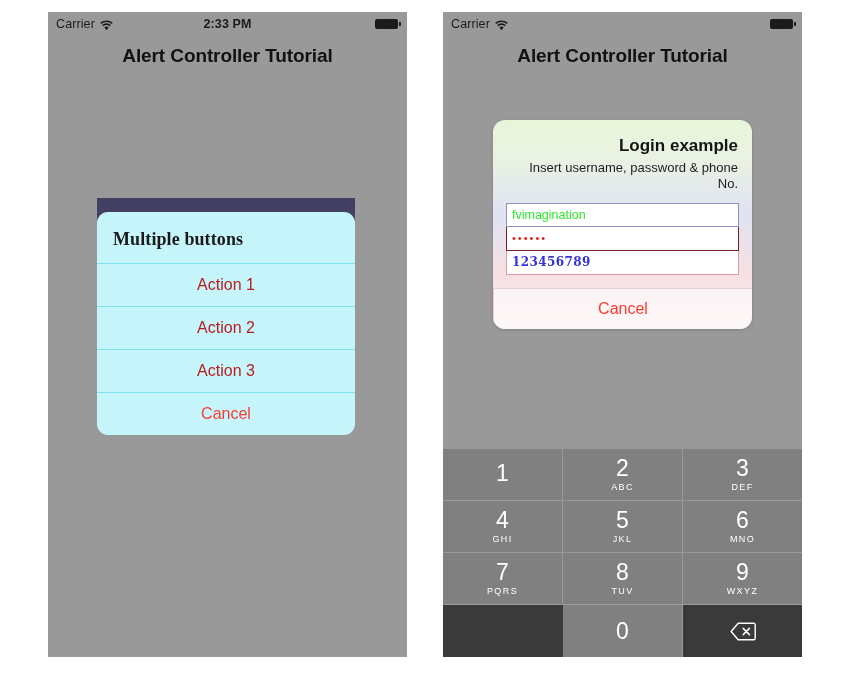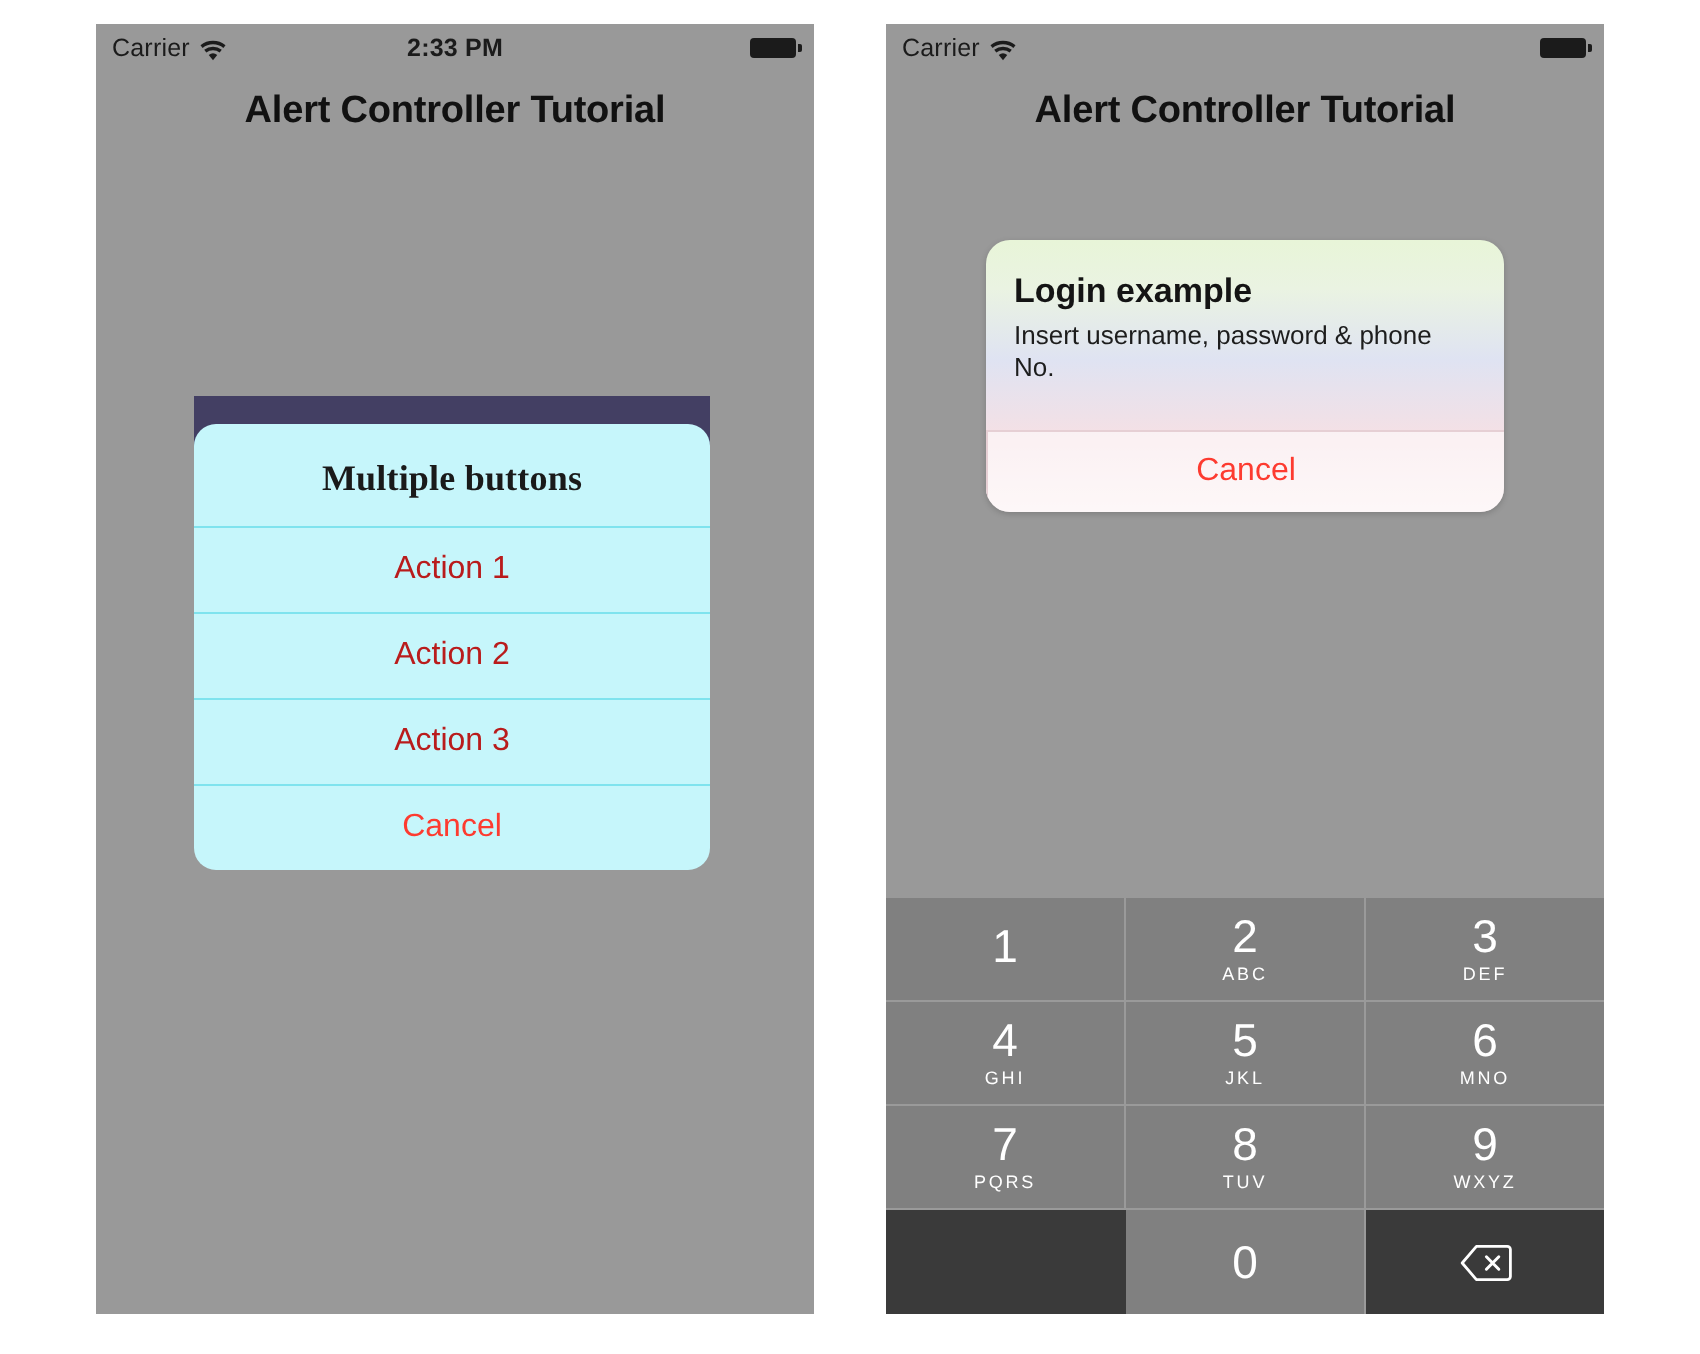--- a/index.html
+++ b/index.html
@@ -53,40 +53,40 @@
   .purple-bar {
     position:absolute; left:49px; top:186px; width:258px; height:26px;
     background:#433f63;
   }
 
   
   .alert-actions {
     position:absolute; left:49px; top:200px; width:258px;
     background:#c6f6fb; border-radius:11px; overflow:hidden;
   }
-  .aa-head { padding:17px 16px 13px; text-align:center; }
+  .aa-head { padding:17px 16px 13px; text-align:left; }
   .aa-title {
     font-family:"Liberation Serif", serif;
     font-size:18px; font-weight:bold; color:#1a1a1a; letter-spacing:.1px;
   }
   .aa-sub { margin-top:3px; font-size:13px; color:#6e6e6e; }
   .aa-row {
     height:43px; display:flex; align-items:center; justify-content:center;
     font-size:16px; border-top:1px solid #7fe3ee; color:#b91c1c;
   }
   .aa-row.cancel { color:#fd3b30; }
 
   
   .alert-login {
     position:absolute; left:50px; top:108px; width:259px;
     border-radius:12px; overflow:hidden;
     background:linear-gradient(to bottom,#e8f5d8 0%, #eaf3e2 18%, #dfe3f2 44%, #f6e0e4 74%, #fbeef0 100%);
     box-shadow:0 1px 3px rgba(0,0,0,.18);
   }
-  .al-head { padding:16px 14px 22px; text-align:left; }
+  .al-head { padding:16px 14px 10px; text-align:right; }
   .al-title { font-size:17px; font-weight:bold; color:#141414; }
   .al-sub { margin-top:4px; font-size:13px; color:#1d1d1d; line-height:1.25; }
   .al-fields { padding:0 13px 13px; }
   .al-field {
     height:24px; background:#ffffff; display:flex; align-items:center;
     padding:0 5px; font-size:12.5px;
   }
   .al-field.f1 { border:1px solid #8f8fc0; color:#2ee82e; }
   .al-field.f2 { border:1px solid #7a2020; border-top:none; color:#e01b1b; letter-spacing:2px; font-size:11px;}
   .al-field.f3 {
@@ -176,20 +176,25 @@
       </div>
     </div>
 
     <div class="navtitle">Alert Controller Tutorial</div>
 
     <div class="alert-login">
       <div class="al-head">
         <div class="al-title">Login example</div>
         <div class="al-sub">Insert username, password &amp; phone No.</div>
       </div>
+      <div class="al-fields">
+        <div class="al-field f1">fvimagination</div>
+        <div class="al-field f2">••••••</div>
+        <div class="al-field f3">123456789</div>
+      </div>
       <div class="al-buttons">
         <button class="al-btn cancel">Cancel</button>
       </div>
     </div>
 
     <div class="keyboard">
       <div class="kb-row">
         <div class="key">
           <span class="digit">1</span>
           <span class="letters"></span>

